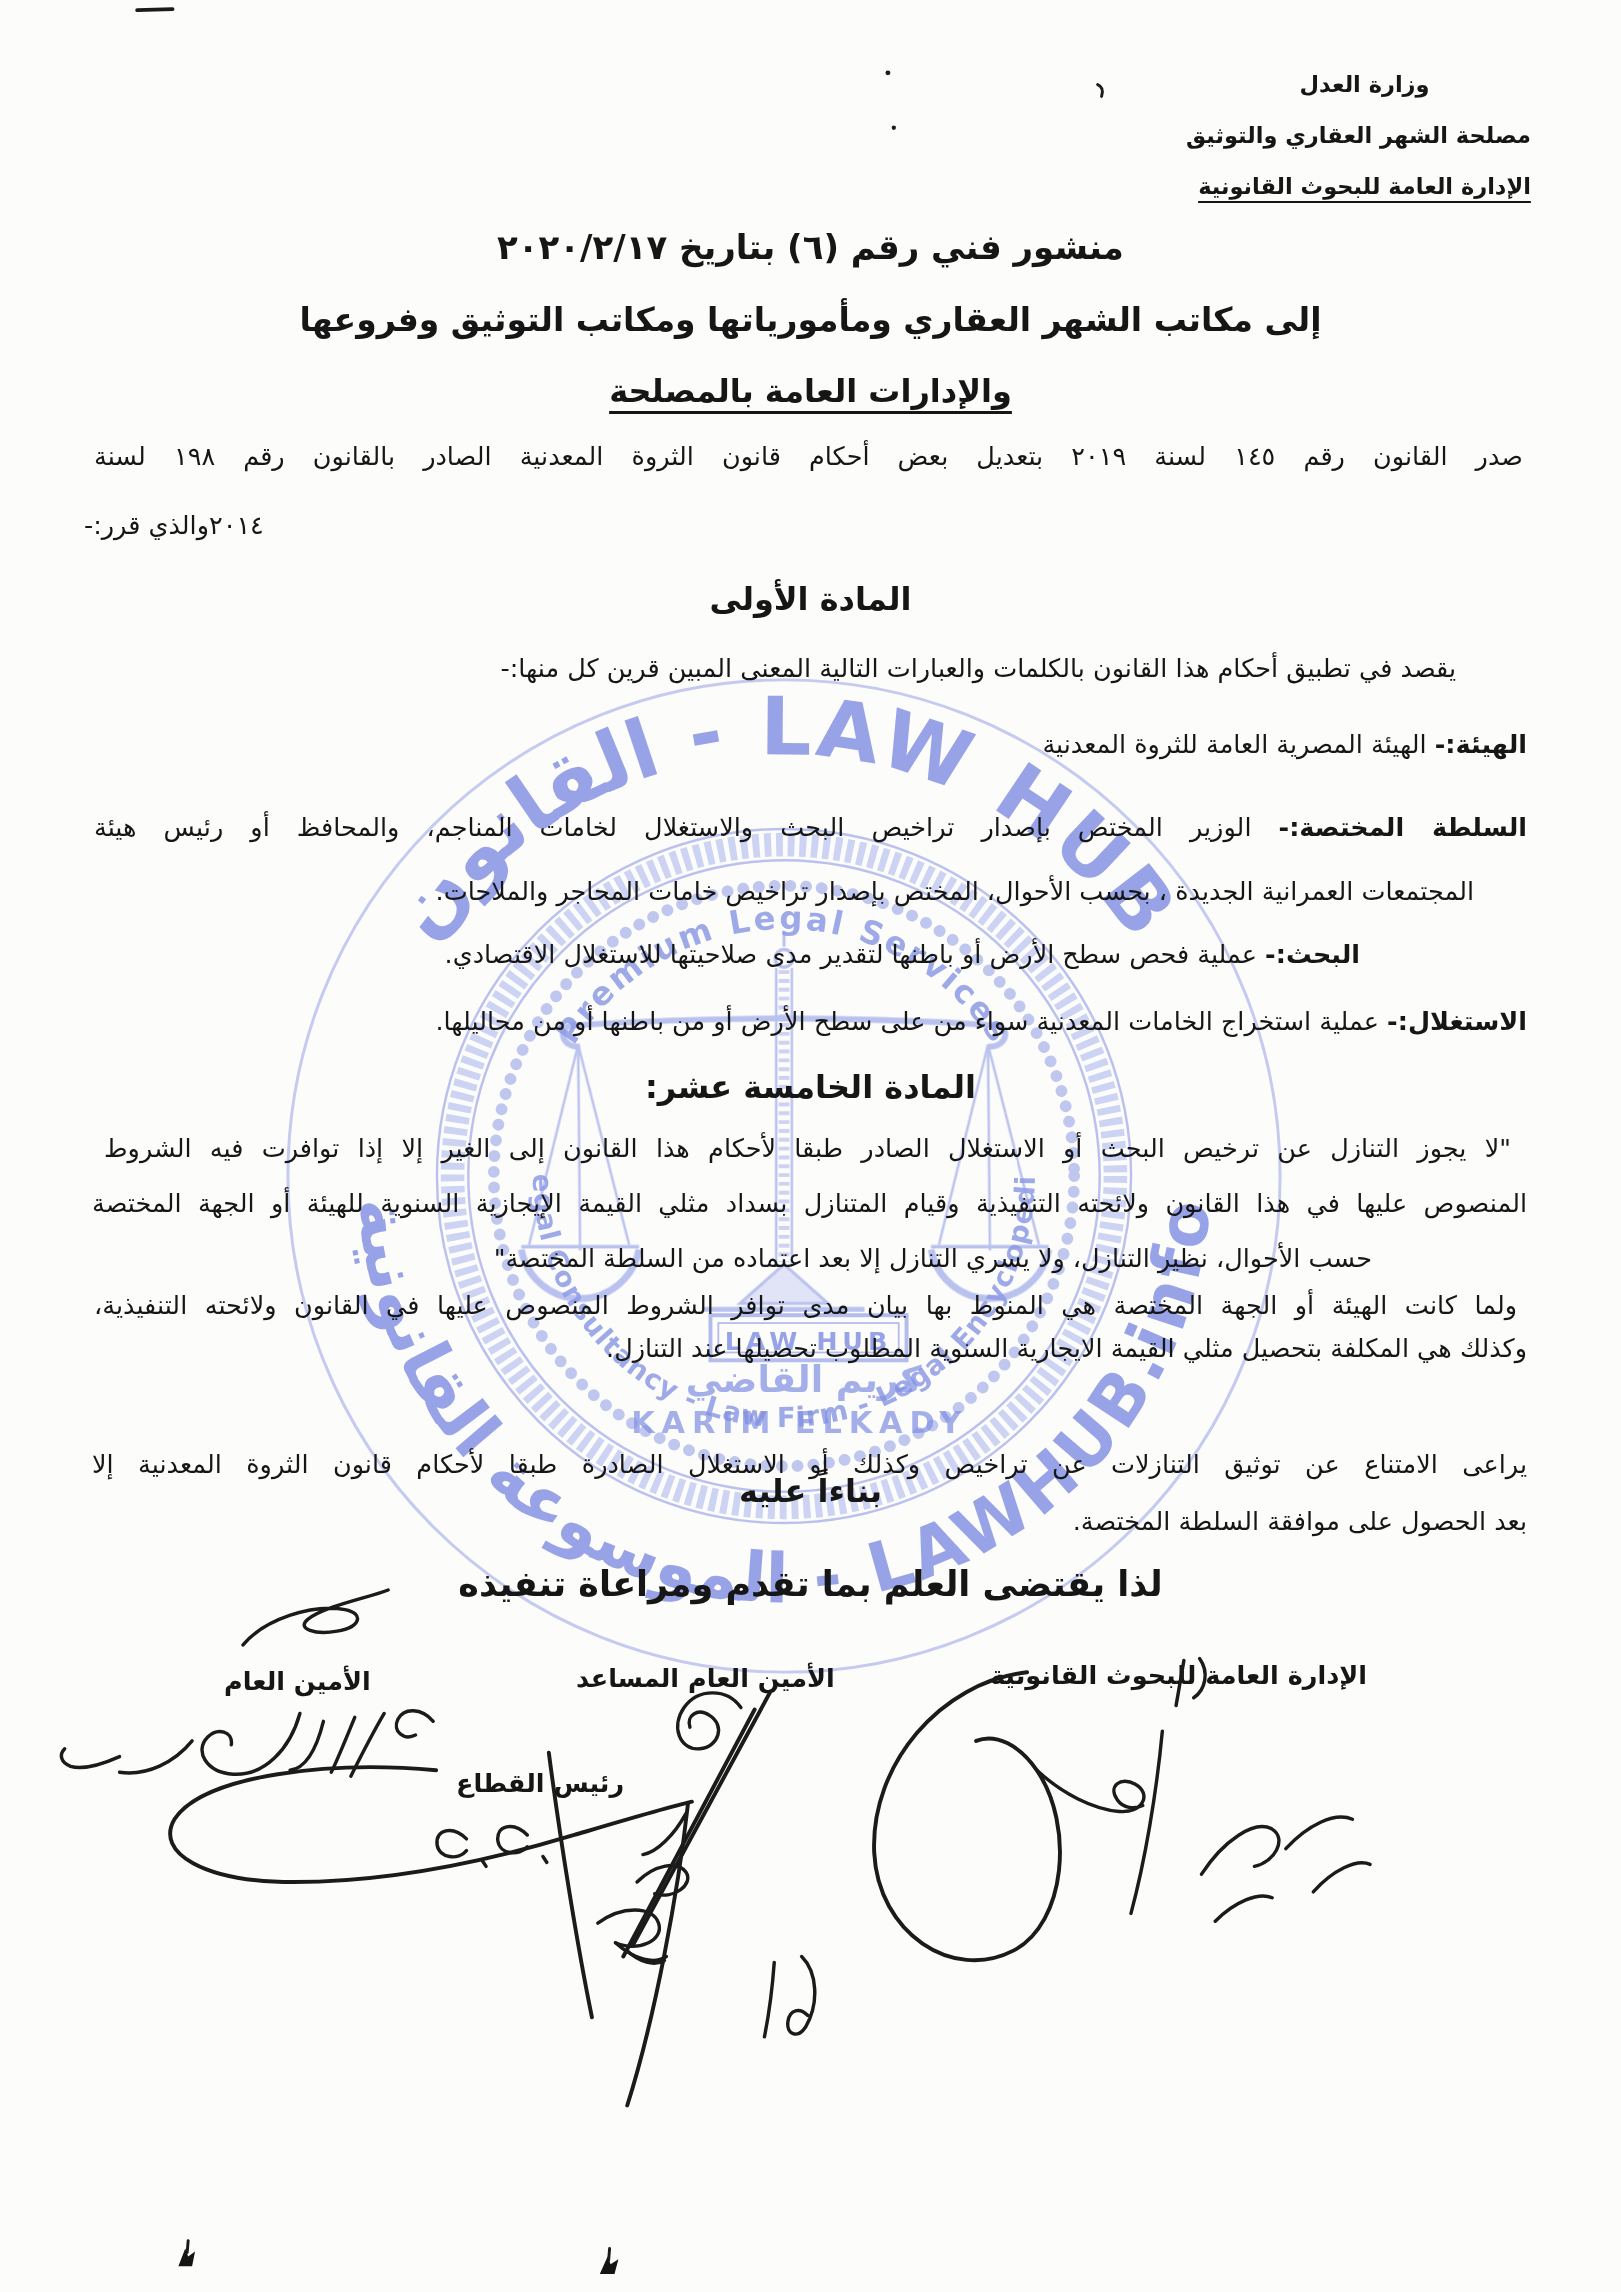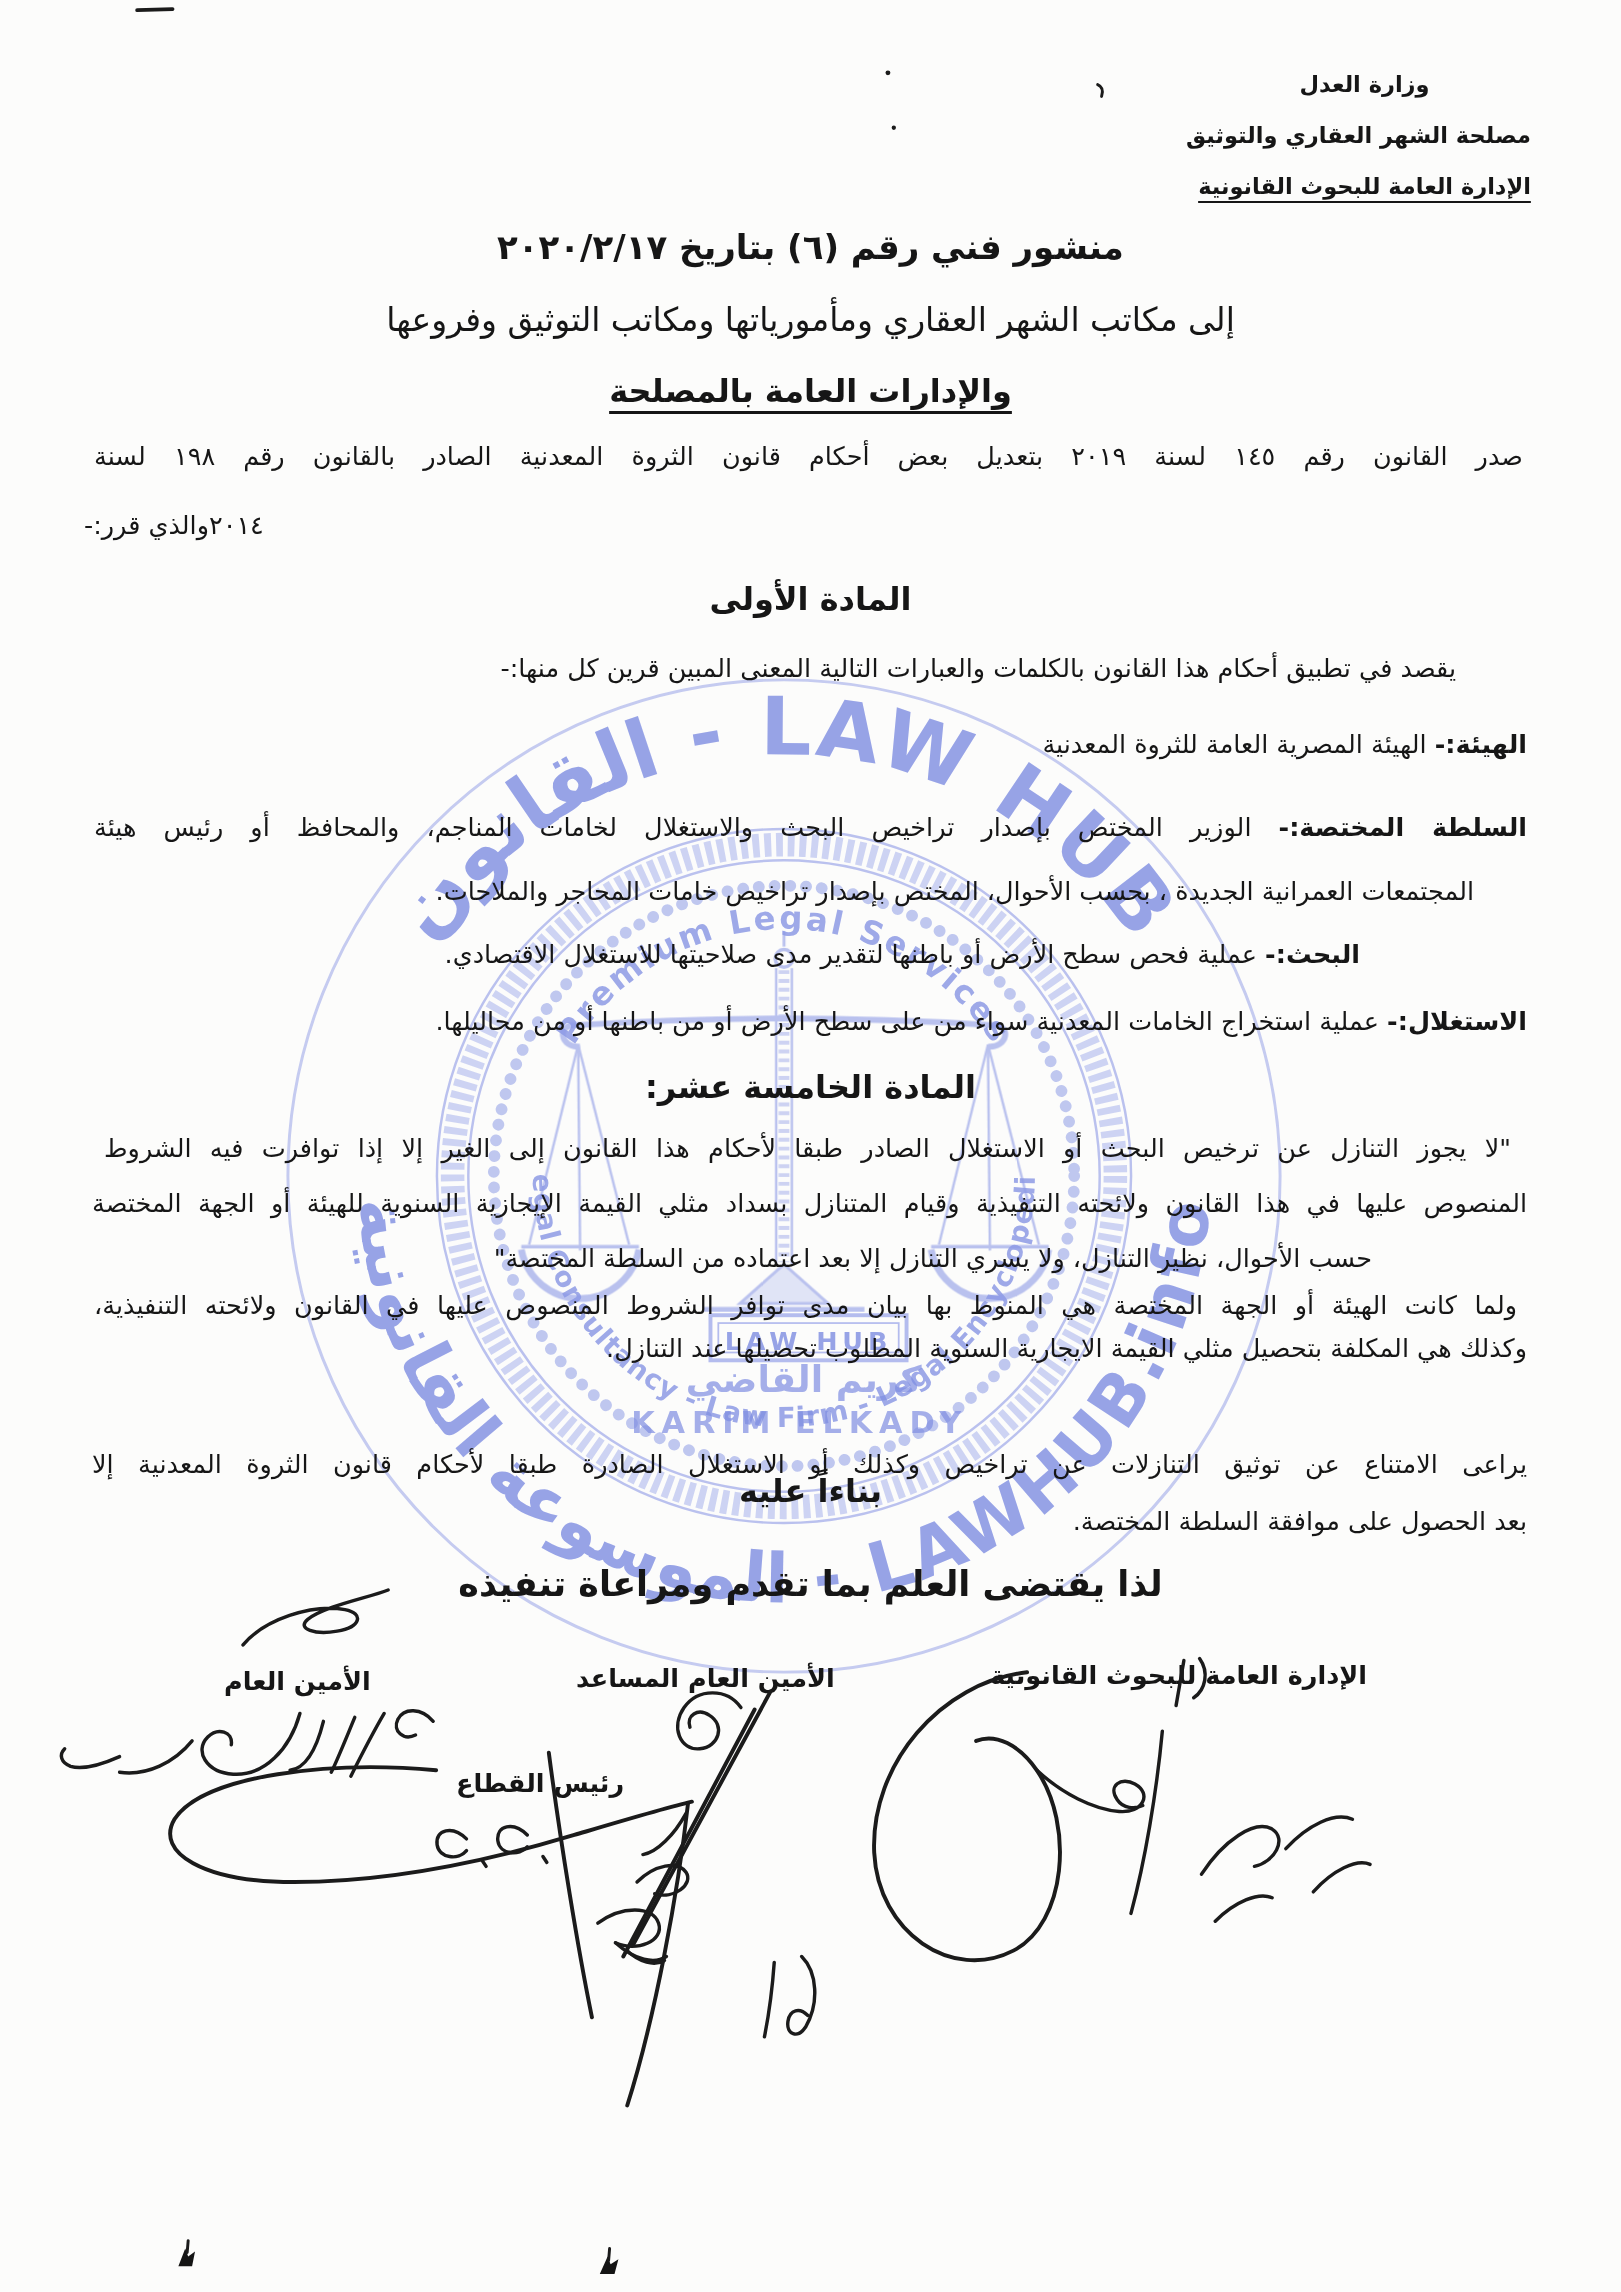--- a/index.html
+++ b/index.html
@@ -8,21 +8,21 @@
     background:#fcfcfb; overflow:hidden; direction:rtl;
     font-family:"DejaVu Sans", sans-serif; color:#161616;
   }
   
   .letterhead { position:absolute; top:59px; right:90px; width:333px; text-align:center; }
   .letterhead div { font-weight:700; font-size:22.5px; line-height:51px; white-space:nowrap; }
   .letterhead .lh3 { text-decoration:underline; text-underline-offset:6.9px; text-decoration-thickness:2px; }
   
   .center { position:absolute; left:0; right:0; text-align:center; white-space:nowrap; }
   .t1 { font-size:34px; font-weight:700; }
-  .t2 { font-size:33px; font-weight:400;text-align:center; }
+  .t2 { font-size:33px; font-weight:700;text-align:center; }
   .t3 { font-size:32px; font-weight:700; text-decoration:underline; text-underline-offset:8.8px; text-decoration-thickness:2.5px; }
   .h  { font-size:32px; font-weight:700; }
   .directive { font-size:35px; font-weight:700; }
   
   .bl { position:absolute; font-size:25.5px; white-space:nowrap; }
   .just { white-space:normal; text-align:justify; text-align-last:justify; }
   .term { font-weight:700; }
   
   .sig-label { position:absolute; font-size:25.5px; font-weight:700; white-space:nowrap; }
   

